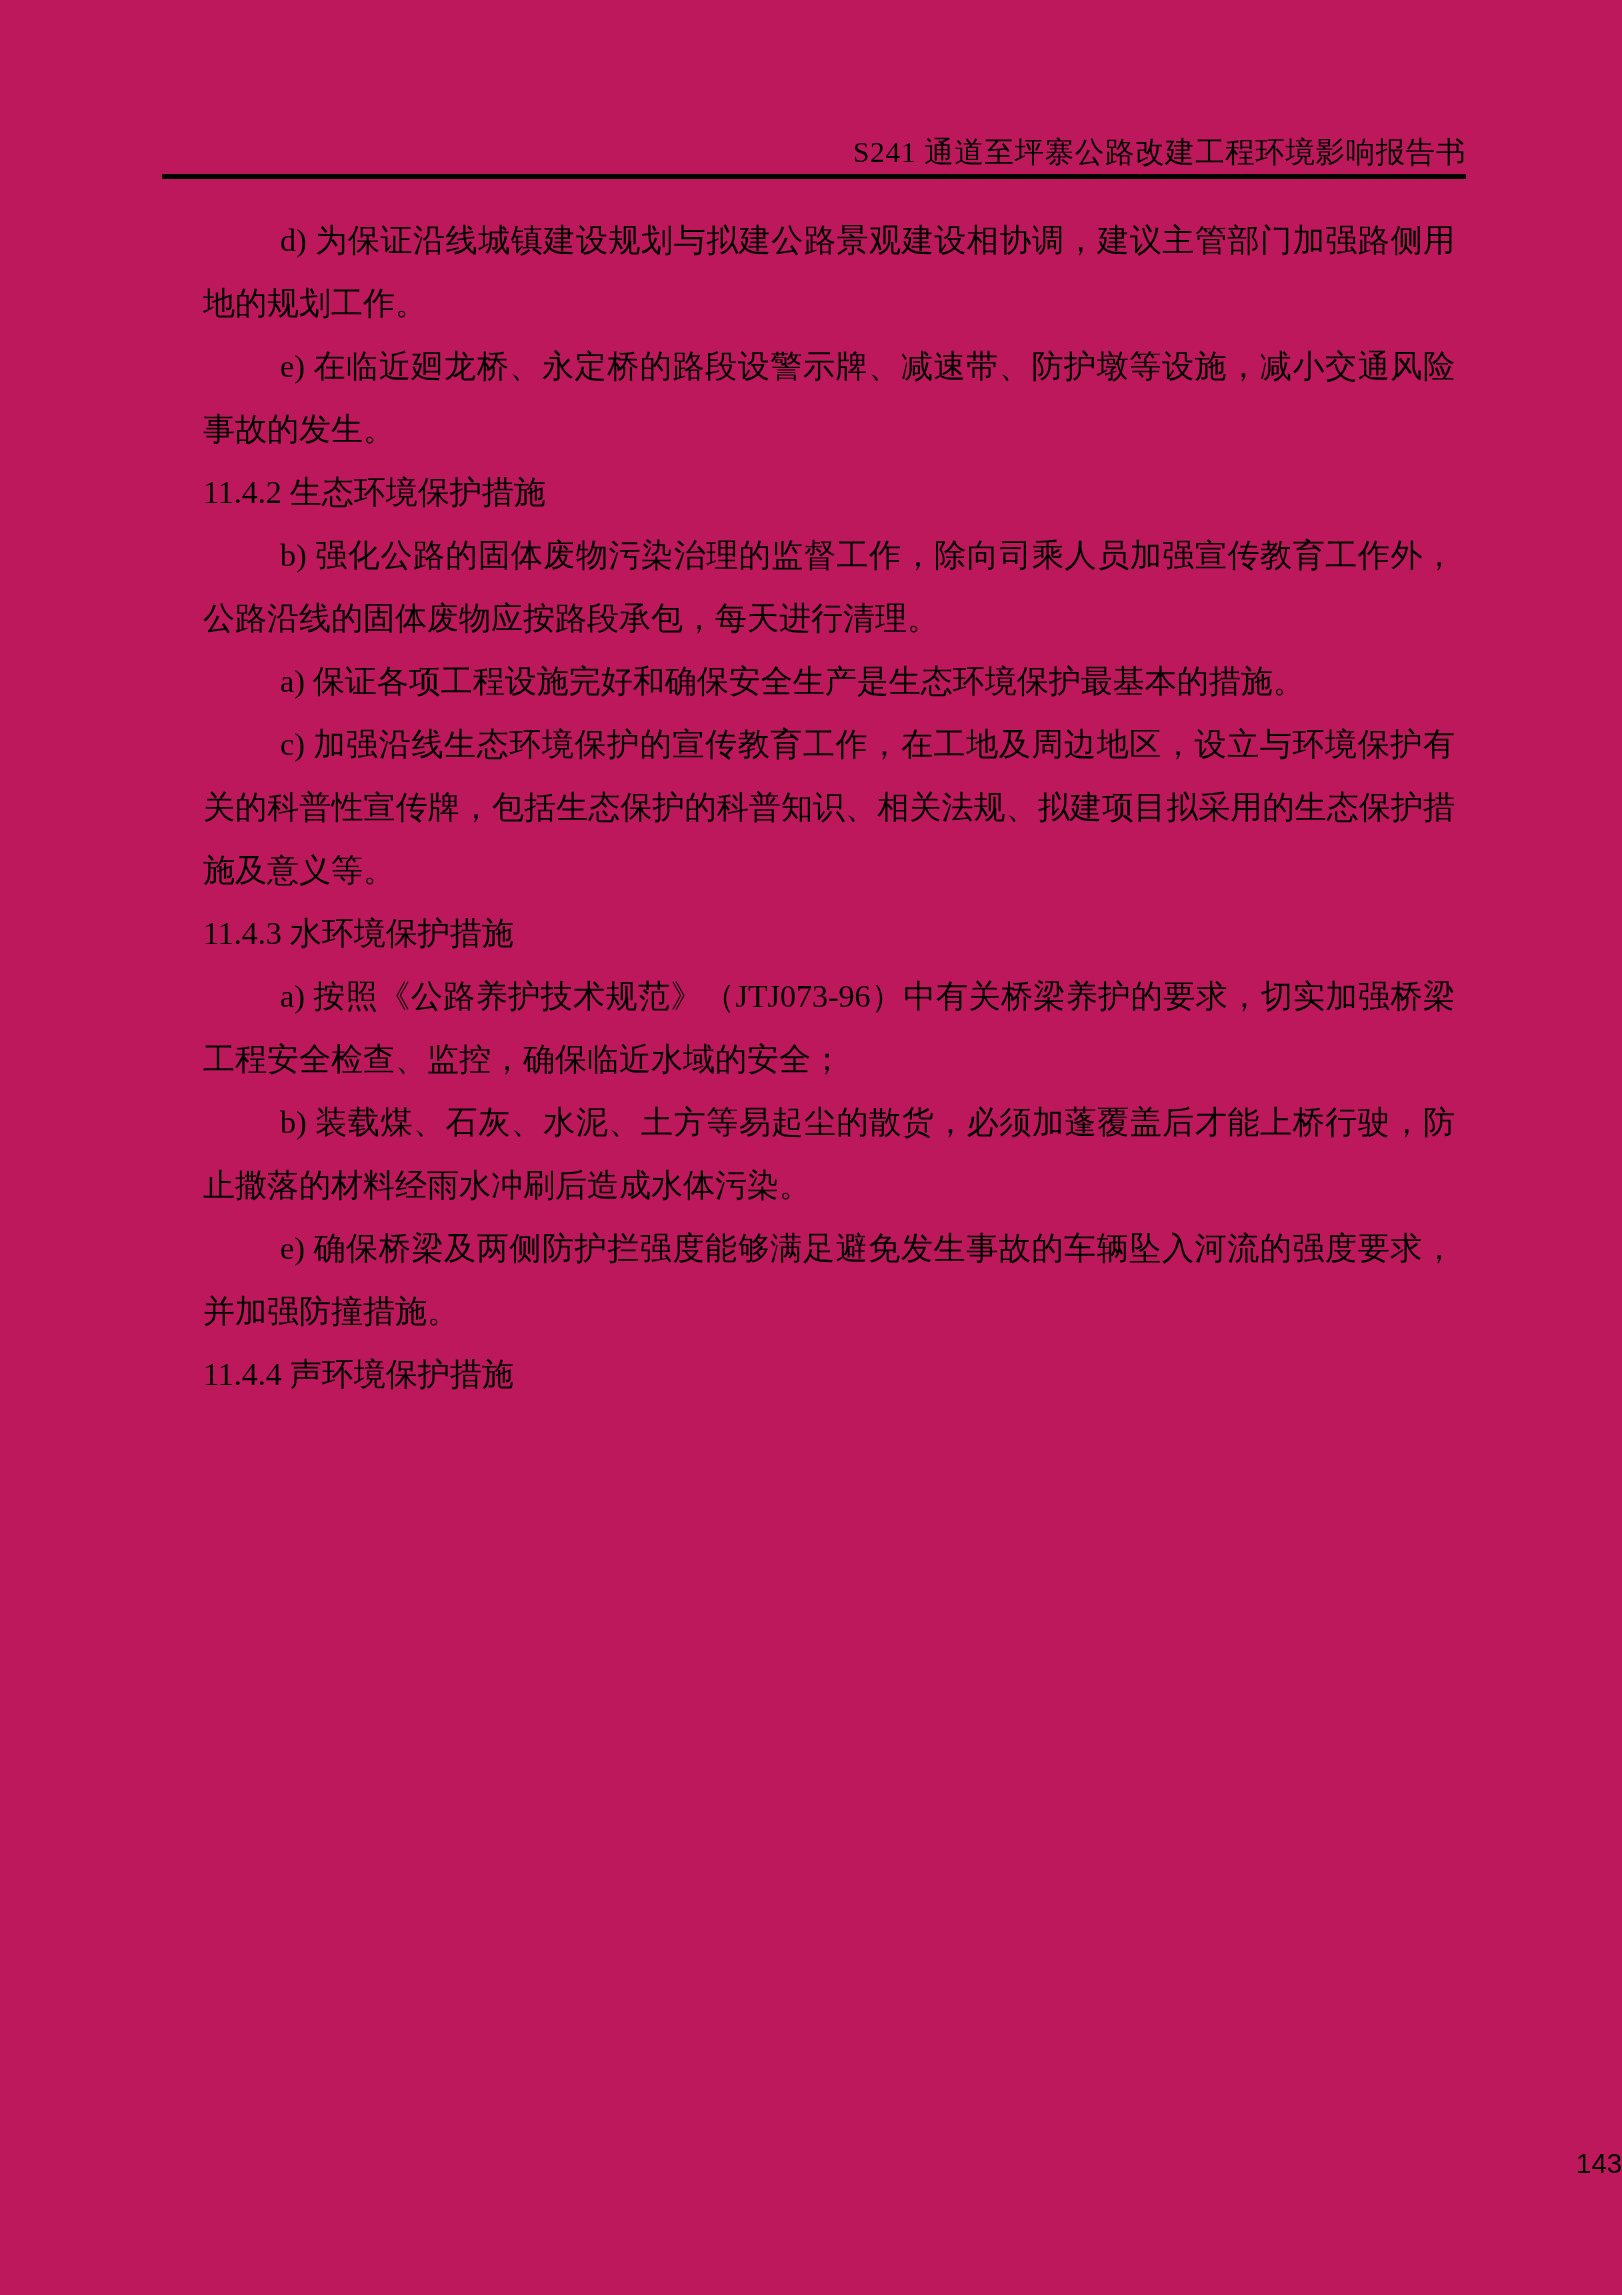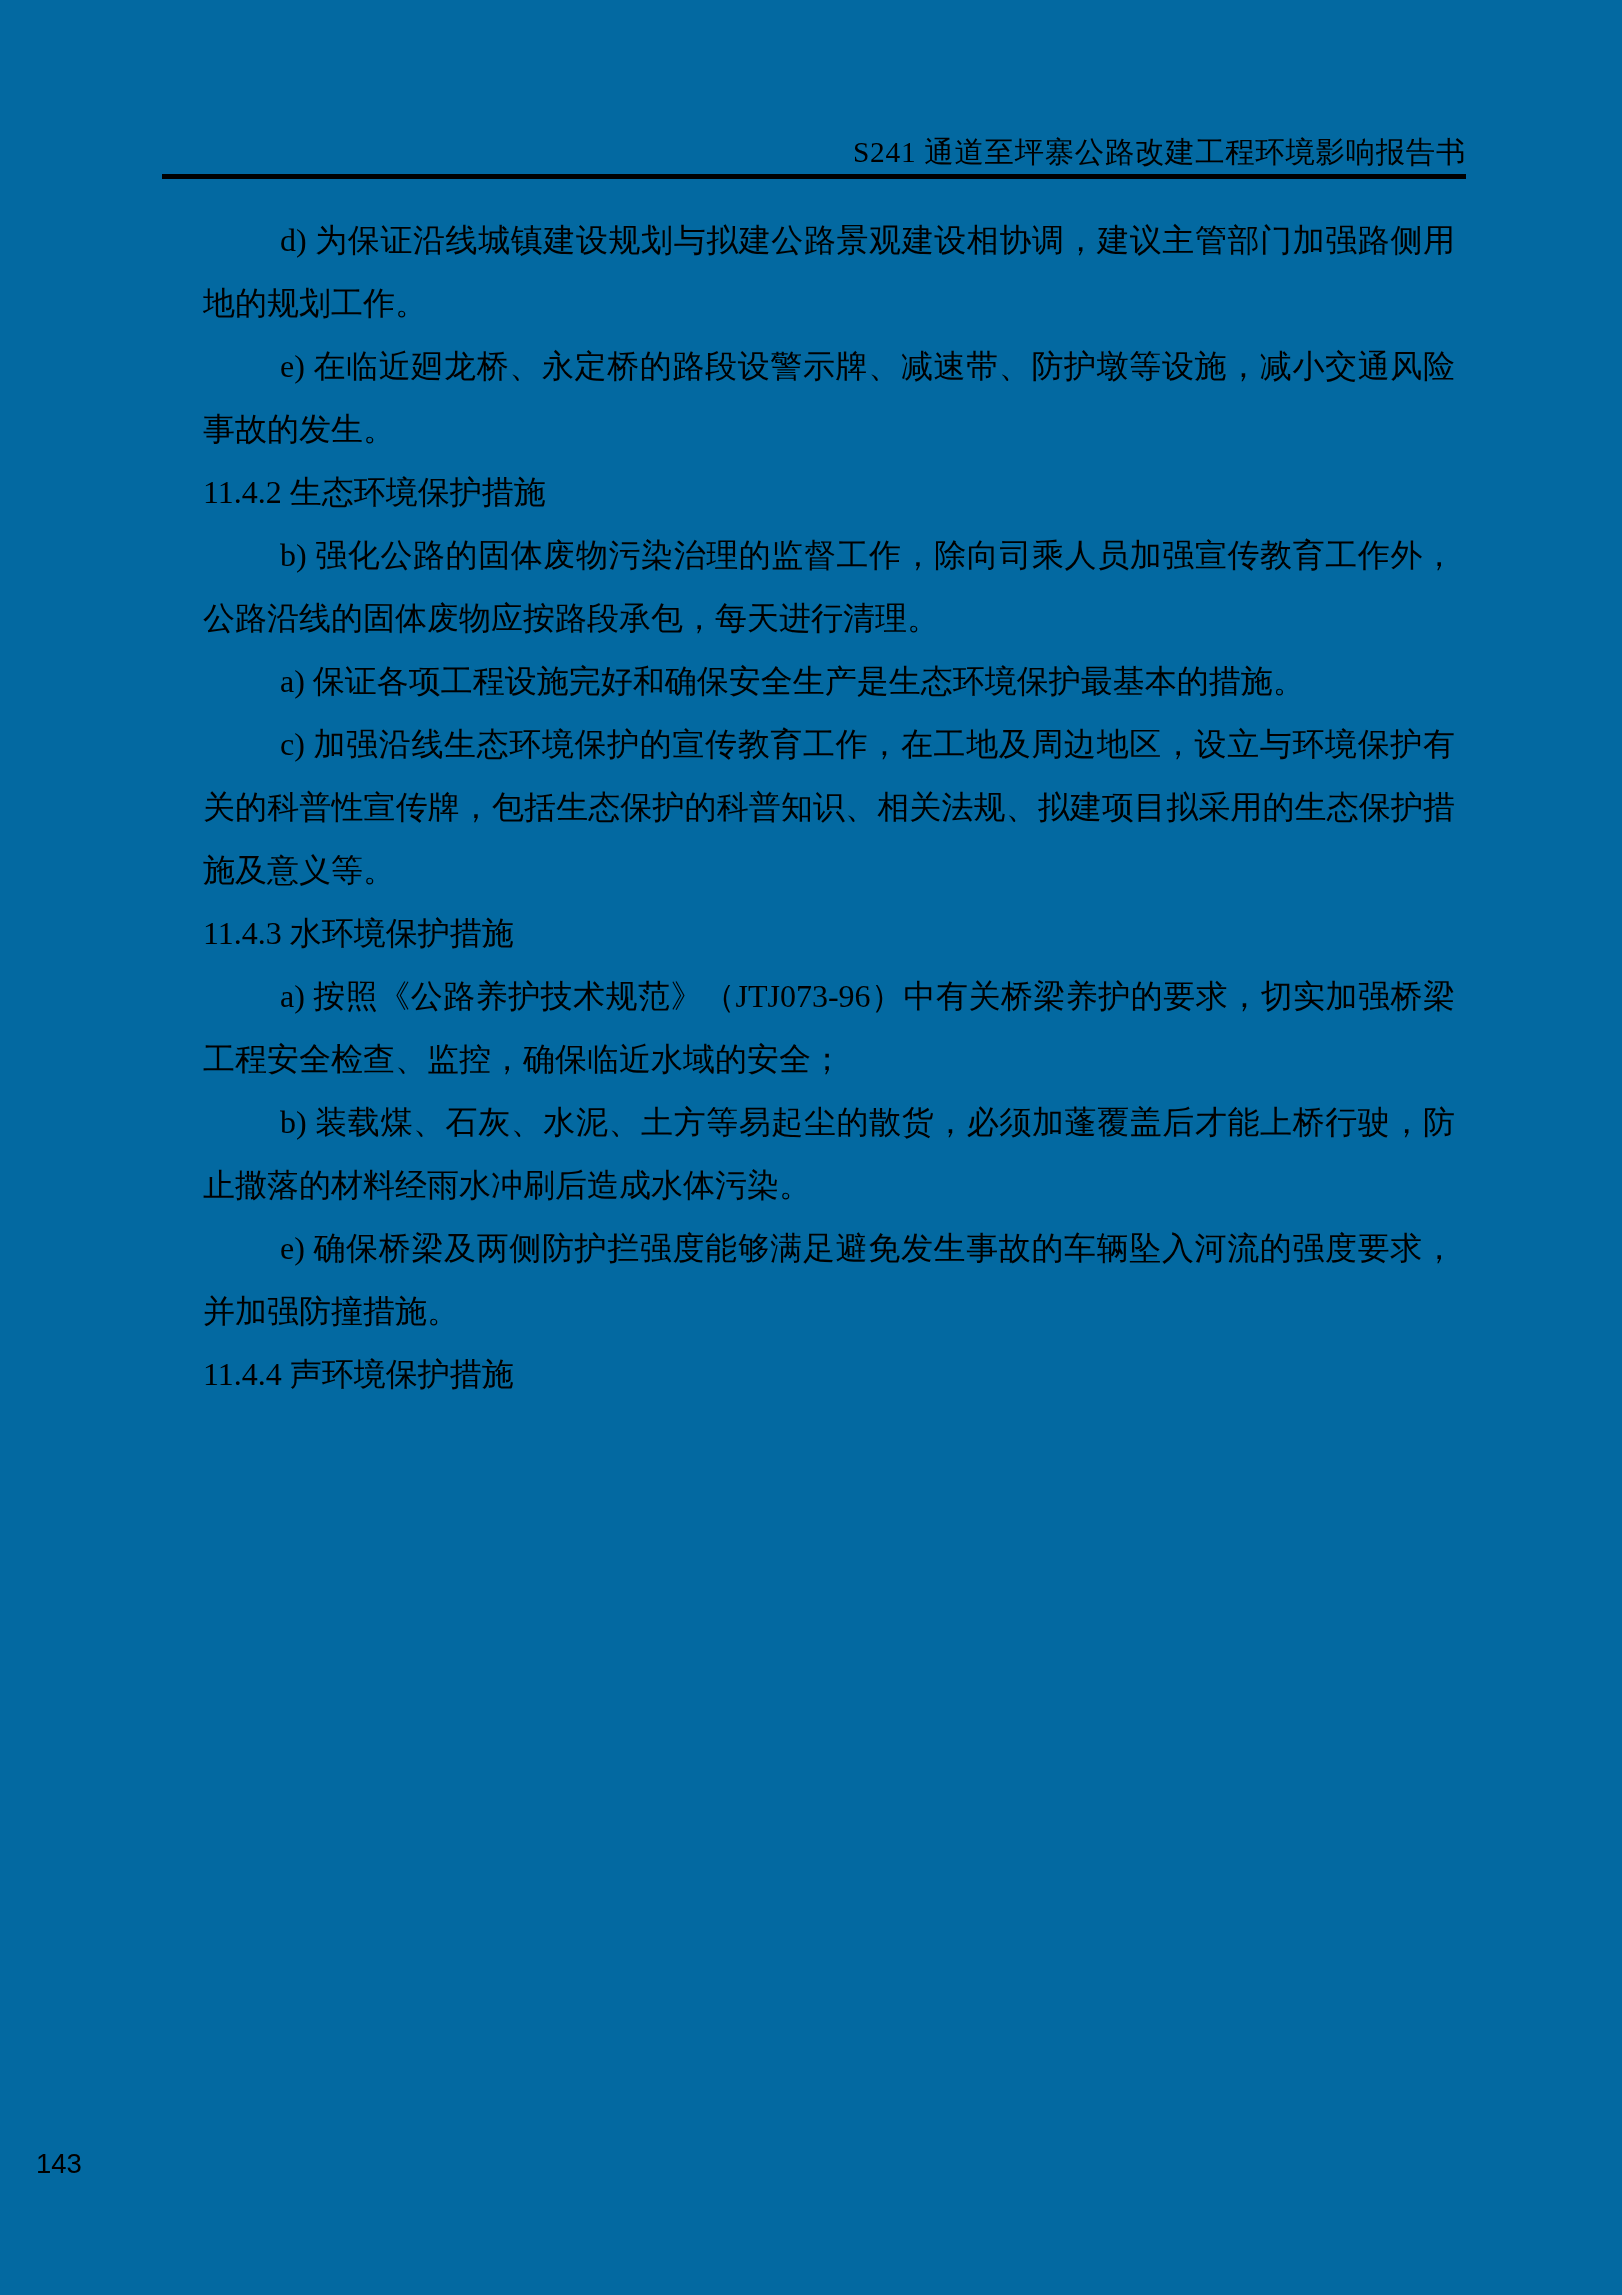--- a/index.html
+++ b/index.html
@@ -4,21 +4,21 @@
 <style>
   html, body {
     margin: 0;
     padding: 0;
     background: #ffffff;
   }
   .page {
     position: relative;
     width: 1622px;
     height: 2295px;
-    background: #0369a1;
+    background: #be185d;
     color: #000000;
     font-family: "Liberation Serif", "DejaVu Serif", serif;
     overflow: hidden;
   }
   .header-zone {
     position: absolute;
     left: 162px;
     top: 136px;
     width: 1304px;
     text-align: right;
@@ -40,24 +40,23 @@
   }
   .block { margin: 0; }
   .block-item { text-indent: 77px; }
   .block-body { text-indent: 64px; }
   .block-heading { text-indent: 0; text-align: left; }
   .page-number {
     position: absolute;
     left: 0;
     right: 0;
     top: 2148px;
-    text-align: left;
+    text-align: right;
     font-size: 27.5px;
     font-family: "Liberation Sans", "DejaVu Sans", sans-serif;
-    margin-left: 36px;
   }
 </style>
 </head>
 <body>
 
 <div class="page">
 
   <div class="header-zone">S241 通道至坪寨公路改建工程环境影响报告书</div>
 
   <div class="content">

